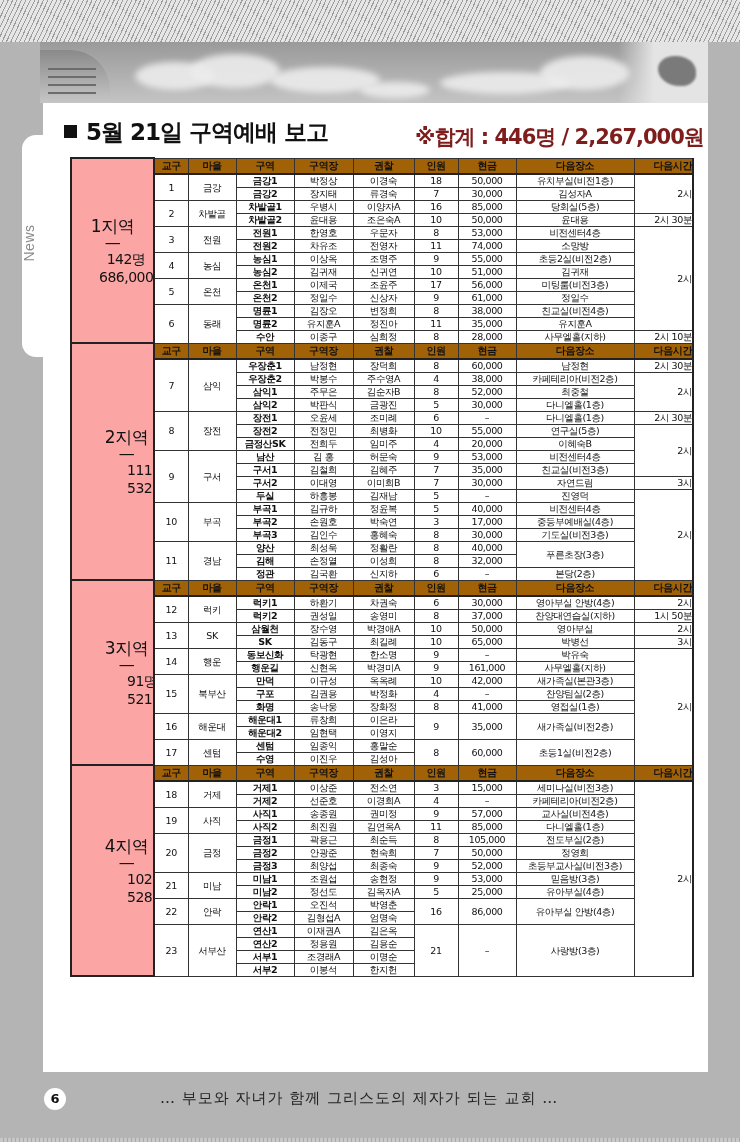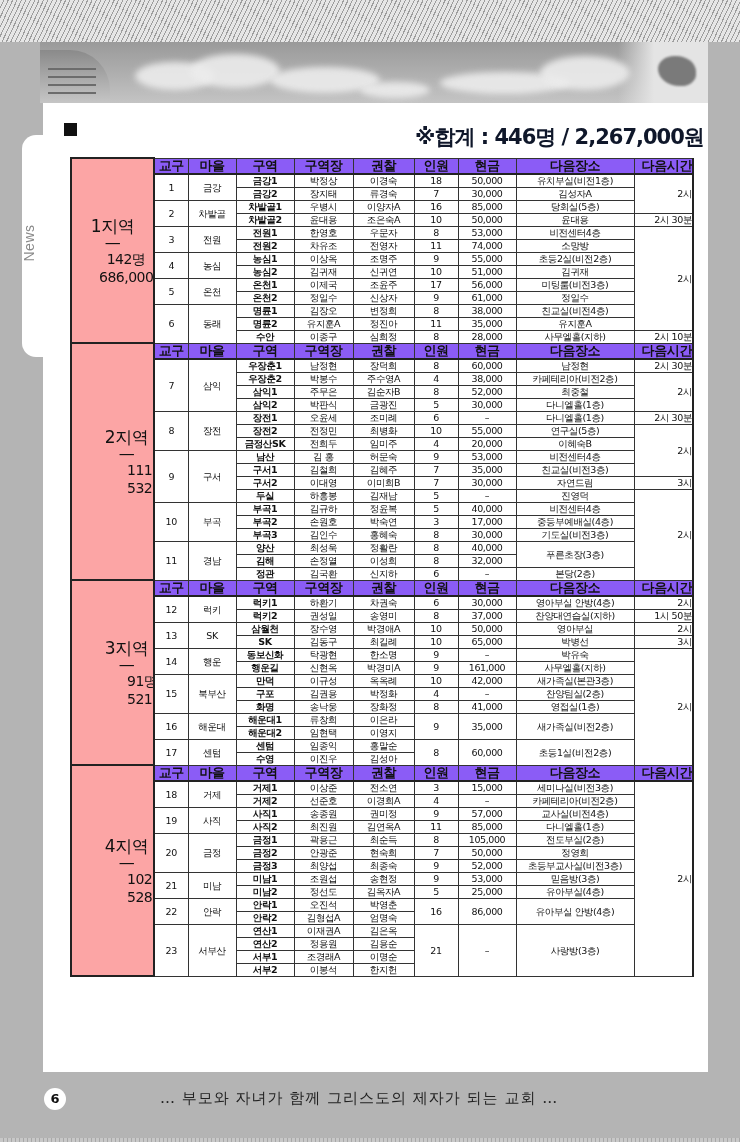--- a/index.html
+++ b/index.html
@@ -13,24 +13,24 @@
   .banner .cloud{position:absolute;border-radius:50%;background:#ececec;filter:blur(3px);opacity:.9;}
   .banner .building{position:absolute;left:0;top:8px;width:70px;height:56px;background:linear-gradient(180deg,#8a8a8a,#c9c9c9);border-top-right-radius:40px;}
   .banner .building::before{content:"";position:absolute;left:8px;top:18px;width:48px;height:2px;background:#6c6c6c;box-shadow:0 8px 0 #6c6c6c,0 16px 0 #6c6c6c,0 24px 0 #6c6c6c;}
   .banner .fade{position:absolute;right:0;top:0;width:90px;height:61px;background:linear-gradient(90deg,rgba(230,230,230,0),#e4e4e4 40%);}
   .banner .island{position:absolute;right:12px;top:14px;width:38px;height:30px;background:#7a7a7a;border-radius:45% 55% 40% 60%;filter:blur(1px);}
   .card{position:absolute;left:43px;top:103px;width:665px;height:969px;background:#ffffff;}
   .newstab{position:absolute;left:22px;top:135px;width:24px;height:222px;background:#ffffff;border-radius:14px 0 0 14px;}
   .newstab span{position:absolute;left:-12px;top:100px;transform:rotate(-90deg);font-size:14px;color:#8a8a8a;font-family:"Liberation Sans",sans-serif;letter-spacing:0.5px;}
   .title{position:absolute;left:64px;top:117px;font-size:23px;font-weight:bold;color:#111;font-family:"DejaVu Sans",sans-serif;letter-spacing:-1px;}
   .title .sq{display:inline-block;width:13px;height:13px;background:#111;margin-right:9px;vertical-align:2px;}
-  .total{position:absolute;left:415px;top:123px;font-size:21px;font-weight:bold;color:#0f172a;letter-spacing:-1px;font-family:"DejaVu Sans",sans-serif;}
+  .total{position:absolute;left:415px;top:123px;font-size:21px;font-weight:bold;color:#7f1d1d;letter-spacing:-1px;font-family:"DejaVu Sans",sans-serif;}
   table.rep{position:absolute;left:70px;top:157px;border-collapse:collapse;table-layout:fixed;width:622px;font-family:"DejaVu Sans",sans-serif;}
   table.rep td, table.rep th{border:1px solid #333;padding:0;text-align:center;font-size:9.5px;color:#111;height:12px;line-height:11px;white-space:nowrap;overflow:hidden;letter-spacing:-0.4px;}
-  table.rep th{background:#8b5cf6;font-weight:bold;font-size:13px;height:14px;border-bottom:2px solid #222;font-family:Liberation Serif, serif;}
+  table.rep th{background:#a16207;font-weight:bold;font-size:10px;height:14px;border-bottom:2px solid #222;font-family:Liberation Serif, serif;}
   table.rep td.region{background:#fca5a5;font-size:15px;line-height:20px;border:2px solid #222;letter-spacing:-0.5px;}
   table.rep td.region .rname{font-size:17px;font-weight:normal;display:block;}
   table.rep td.region .rdash{display:block;font-size:16px;line-height:14px;}
   table.rep td.region .rcount,table.rep td.region .rmoney{display:block;font-size:14px;line-height:18px;margin-left:27px;}
   table.rep td.gu{font-weight:bold;}
   table.rep tr.sep td{border-top:2px solid #222;padding-left:28px;}
   table.rep .outer-r{border-right:2px solid #222;text-align:right;}
   .footer-num{position:absolute;left:44px;top:1088px;width:22px;height:22px;border-radius:50%;background:#fff;text-align:center;line-height:22px;font-size:13px;font-weight:bold;color:#111;}
   .footer-text{position:absolute;left:160px;top:1089px;font-size:15px;color:#222;font-family:"DejaVu Serif",serif;letter-spacing:1px;text-align:right;}
 </style>
@@ -51,21 +51,21 @@
   <div class="fade"></div>
   <div class="island"></div>
 </div>
 
 <div class="card"></div>
 
 <div class="newstab">
   <span>News</span>
 </div>
 
-<div class="title"><span class="sq"></span></div>
+<div class="title"><span class="sq"></span><span>5월 21일 구역예배 보고</span></div>
 <div class="total">※합계 : 446명 / 2,267,000원</div>
 
 <table class="rep">
   <colgroup>
     <col style="width:83px">
       <col style="width:34px">
       <col style="width:48px">
       <col style="width:58px">
       <col style="width:59px">
       <col style="width:61px">

